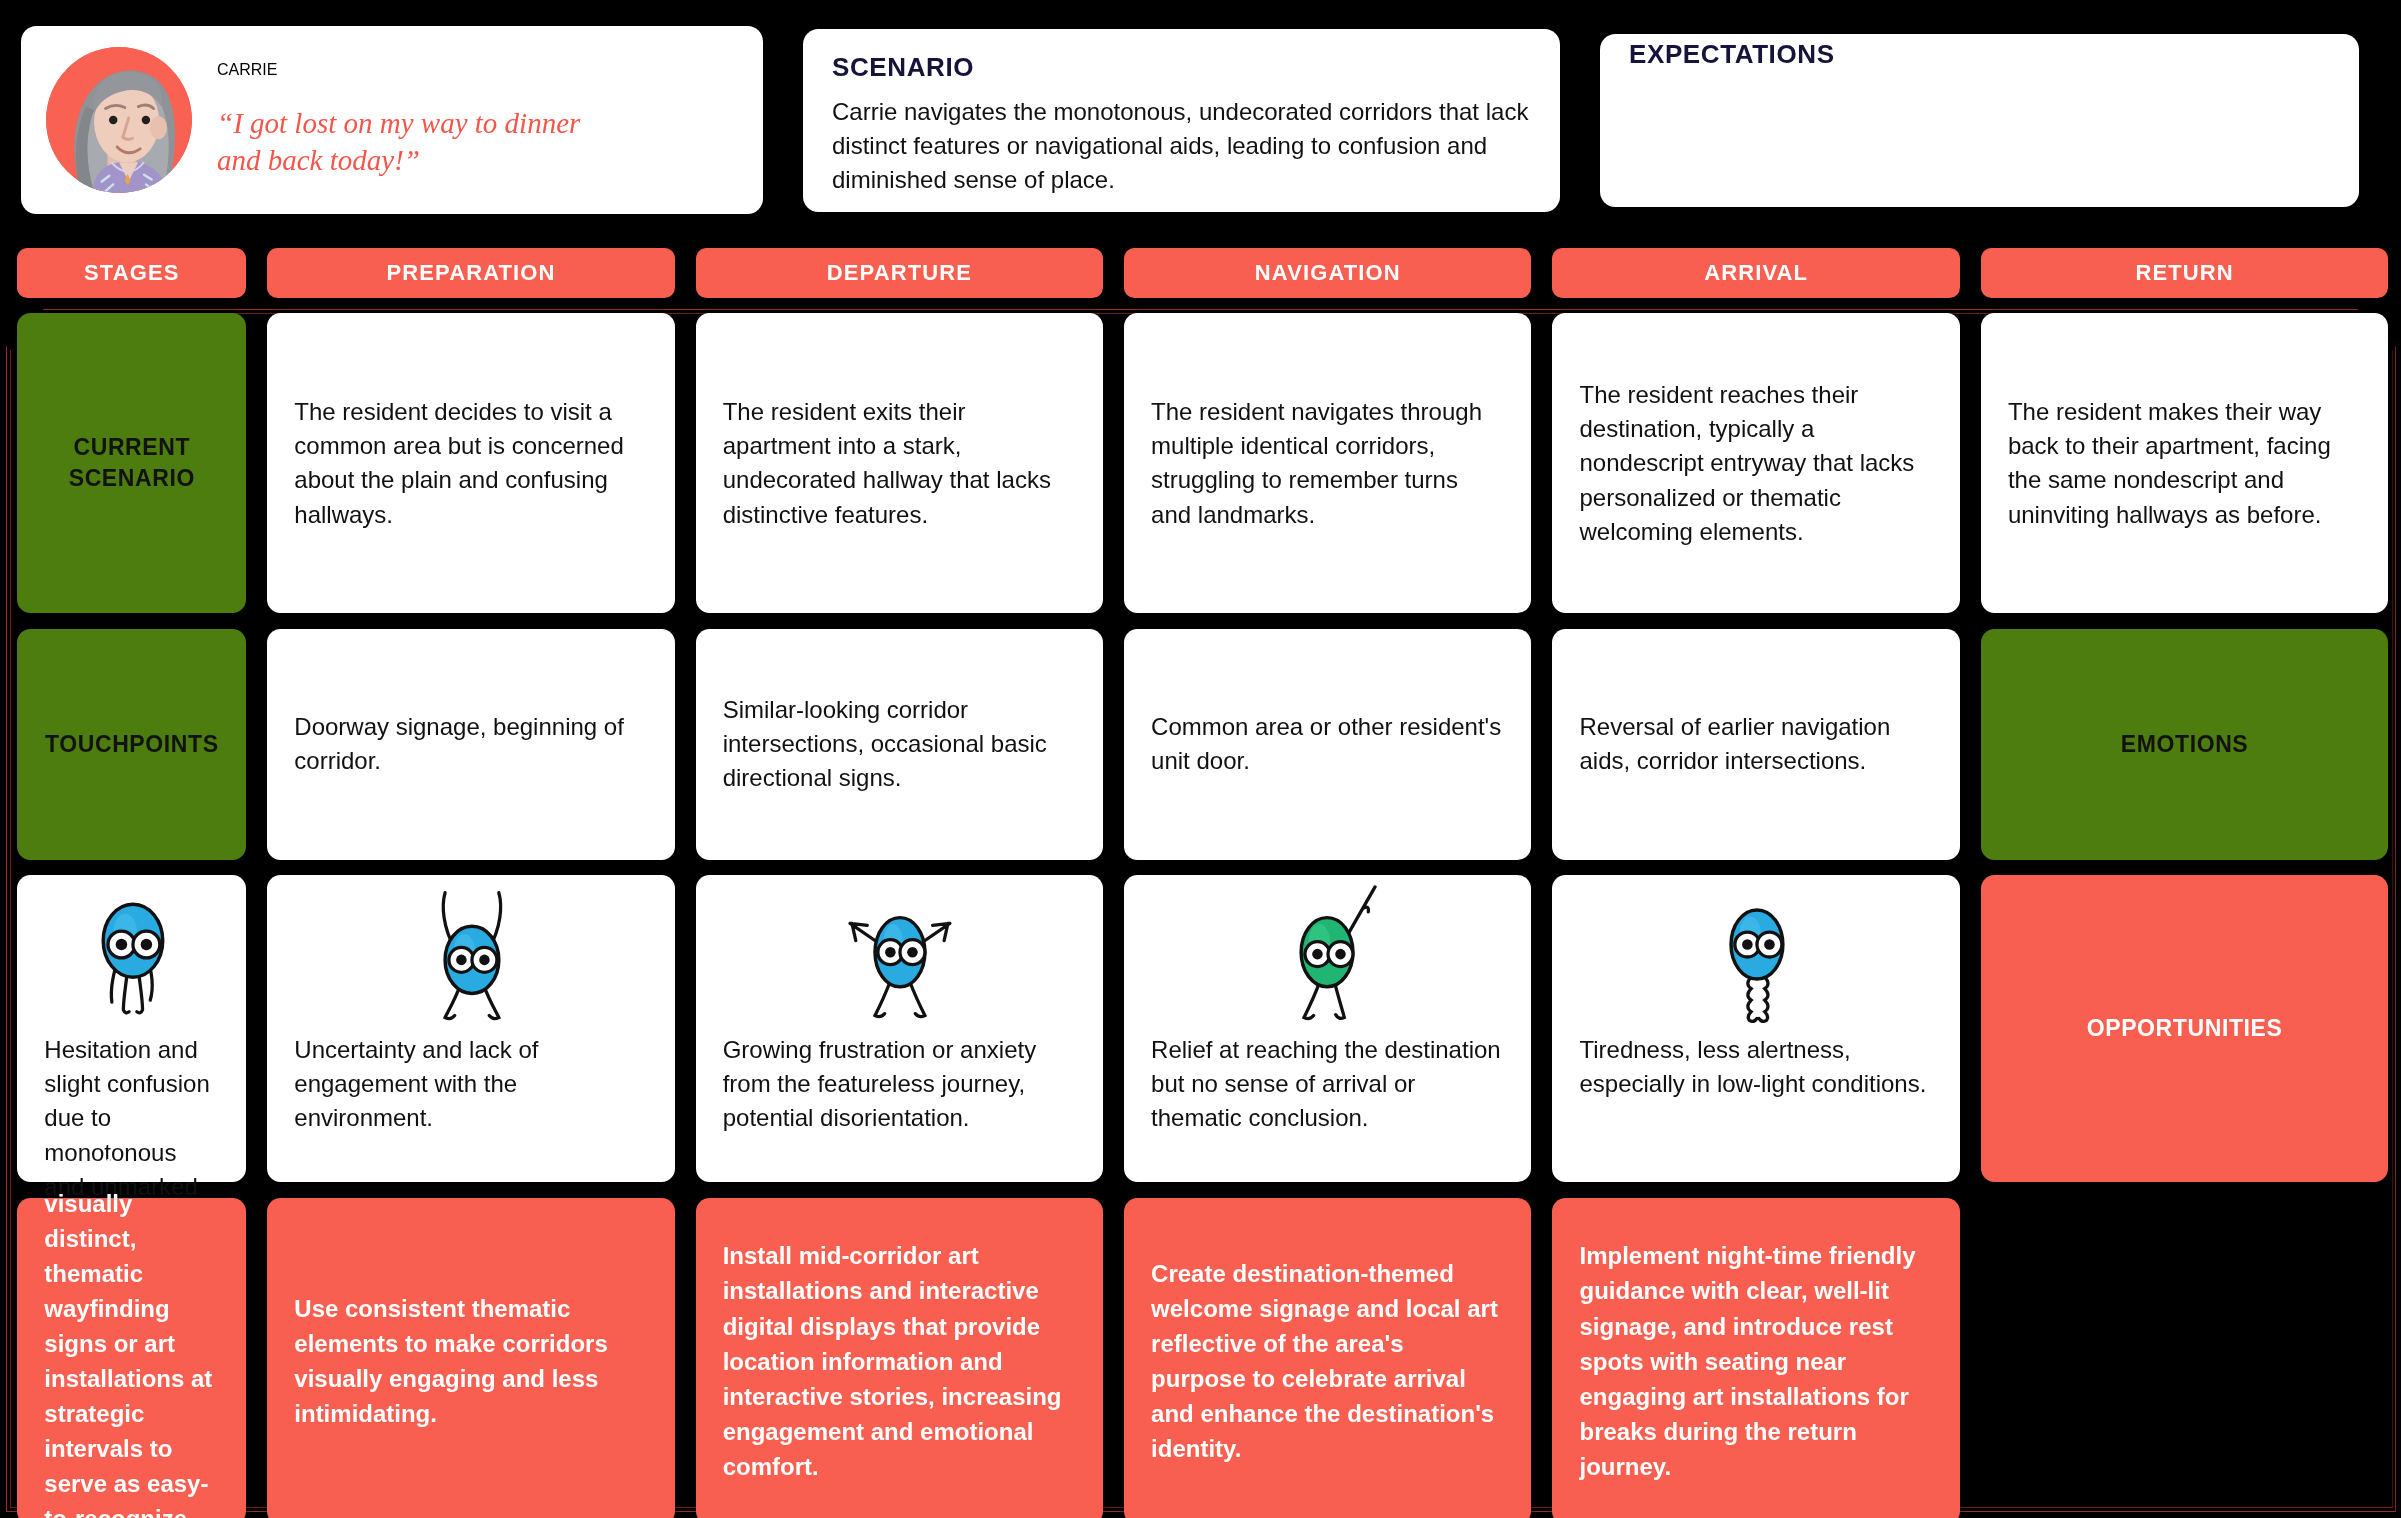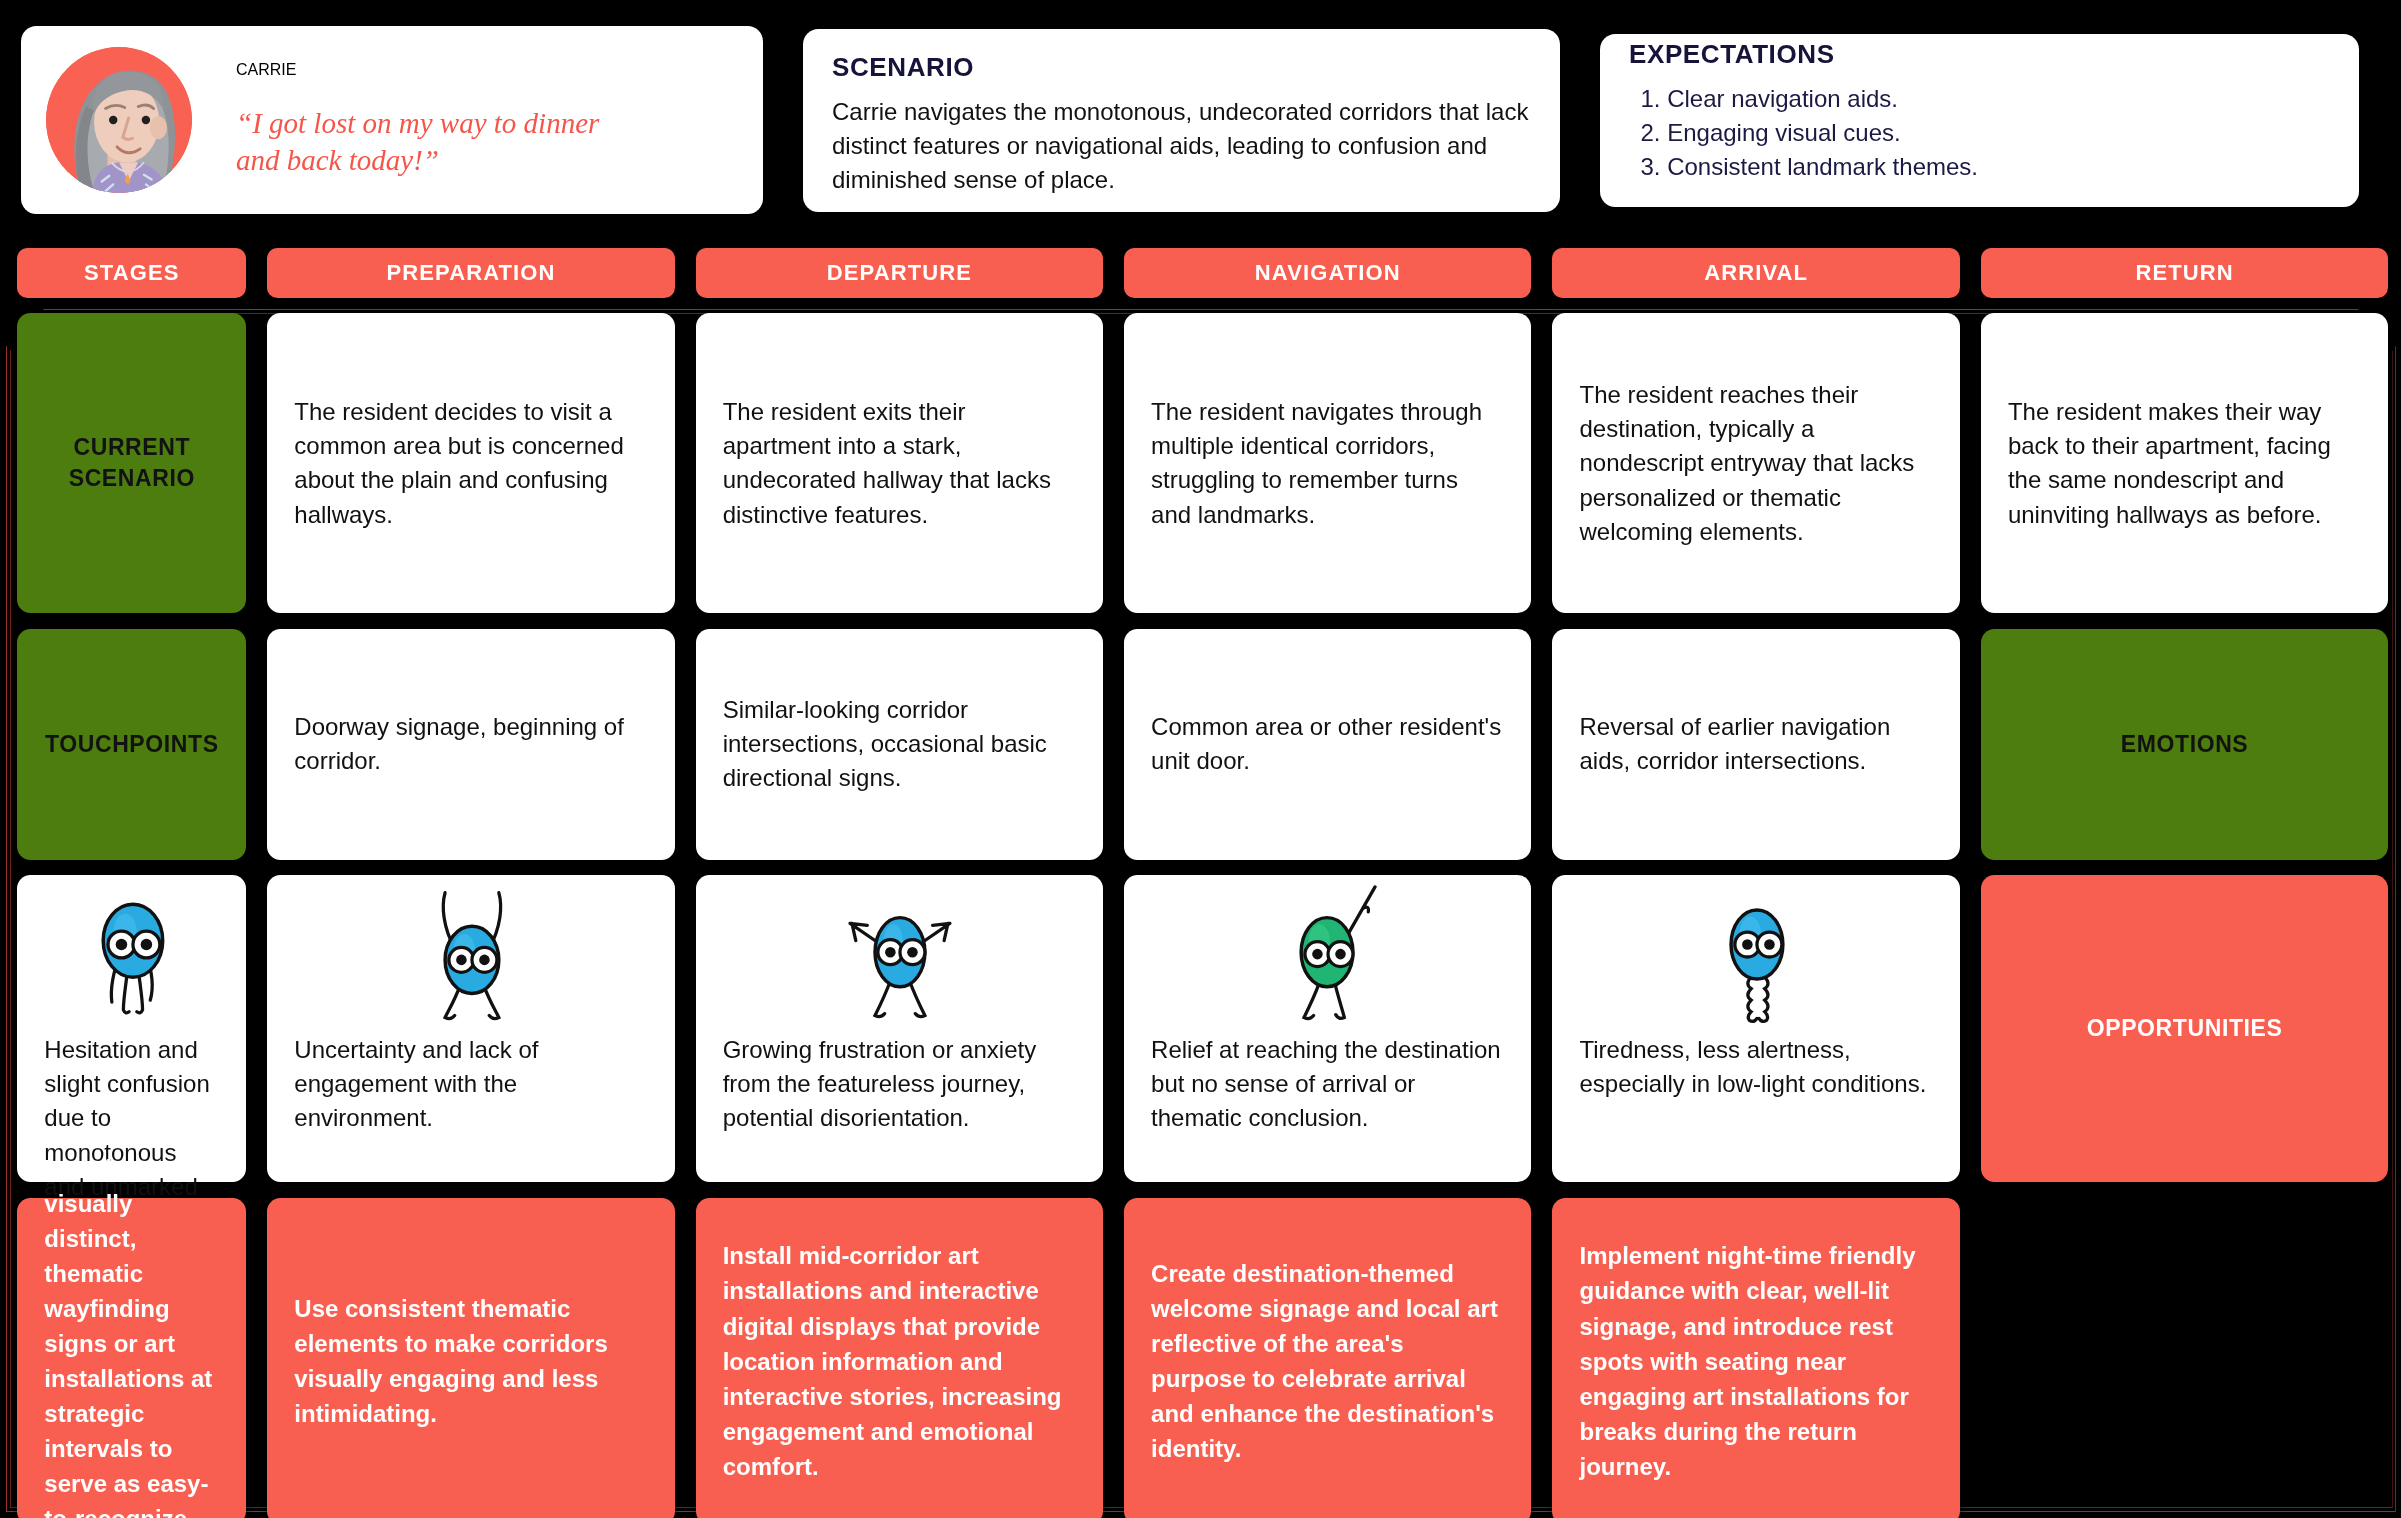--- a/index.html
+++ b/index.html
@@ -77,21 +77,21 @@
   .avatar {
     width: 146px; height: 146px;
     border-radius: 50%;
     overflow: hidden;
     flex: 0 0 auto;
     background: #f96152;
     position: relative;
   }
   .avatar svg { display:block; width:100%; height:100%; }
 
-  .persona-text { display: flex; flex-direction: column; gap: 26px; margin-left: 19px; }
+  .persona-text { display: flex; flex-direction: column; gap: 26px; }
   .persona-quote {
     font-family: "Liberation Serif", serif;
     font-style: italic;
     font-weight: 400;
     font-size: 29px;
     line-height: 1.28;
     color: #f5564a;
     max-width: 413px;
   }
 
@@ -273,25 +273,20 @@
     </div>
   </div>
 
   <div class="card-white scenario-card">
     <div class="panel-title">SCENARIO</div>
     <div class="panel-body">Carrie navigates the monotonous, undecorated corridors that lack distinct features or navigational aids, leading to confusion and diminished sense of place.</div>
   </div>
 
   <div class="card-white expect-card">
     <div class="panel-title">EXPECTATIONS</div>
-    <ul class="expect-list">
-      <li>1. Clear navigation aids.</li>
-      <li>2. Engaging visual cues.</li>
-      <li>3. Consistent landmark themes.</li>
-    </ul>
   </div>
 </div>
 
 <div class="grid">
 
   <div class="stage-head">STAGES</div>
   <div class="stage-head">PREPARATION</div>
   <div class="stage-head">DEPARTURE</div>
   <div class="stage-head">NAVIGATION</div>
   <div class="stage-head">ARRIVAL</div>

